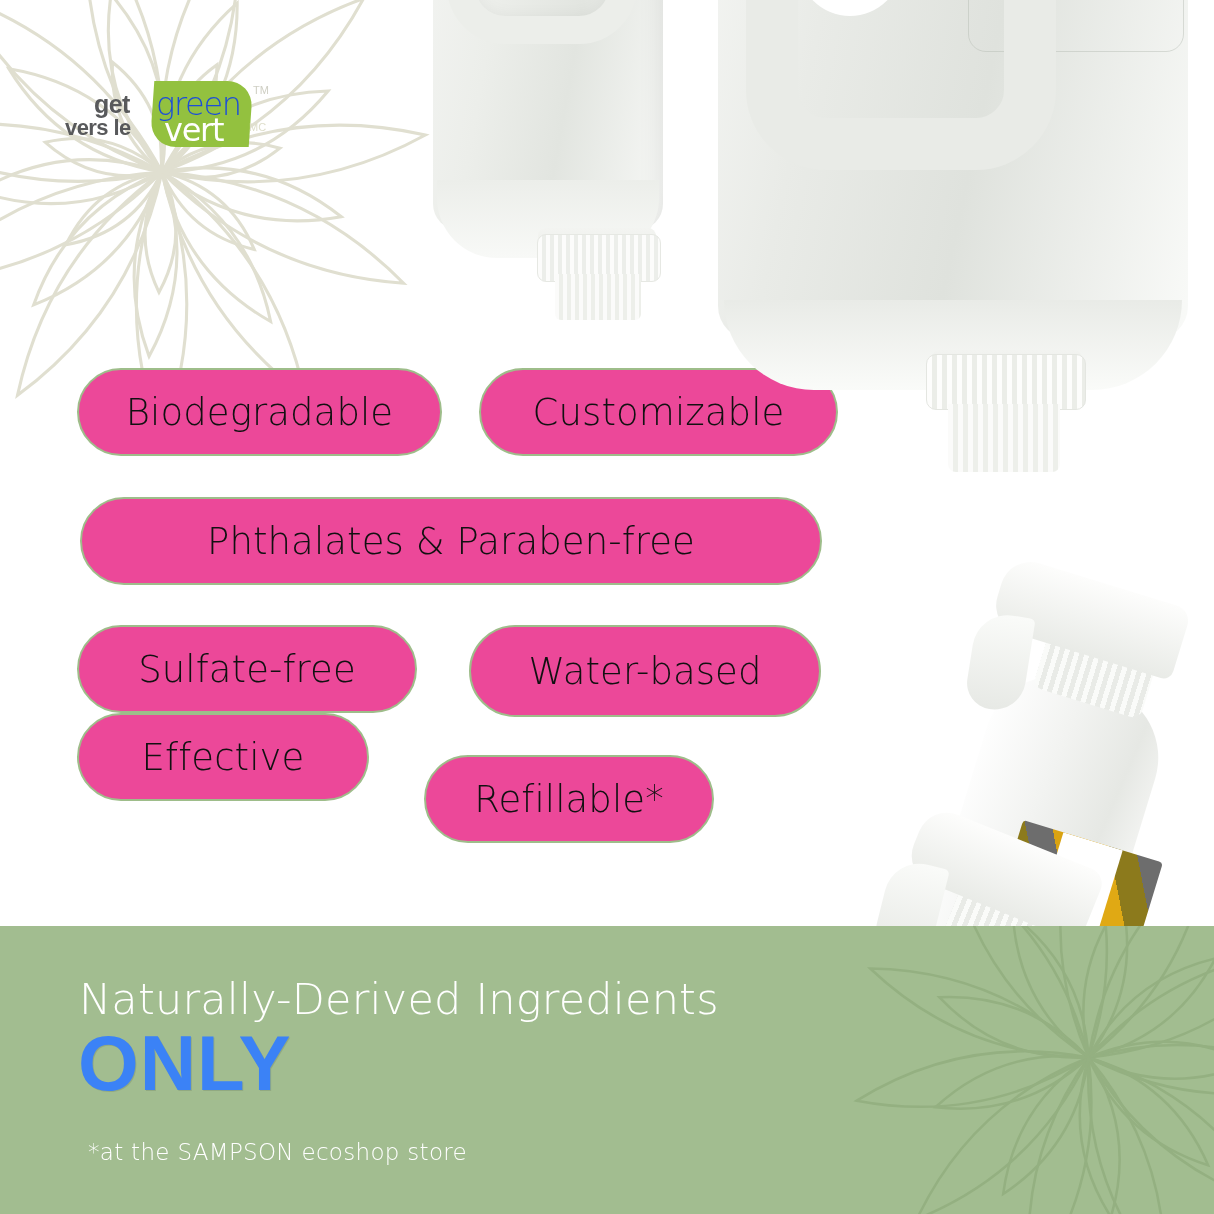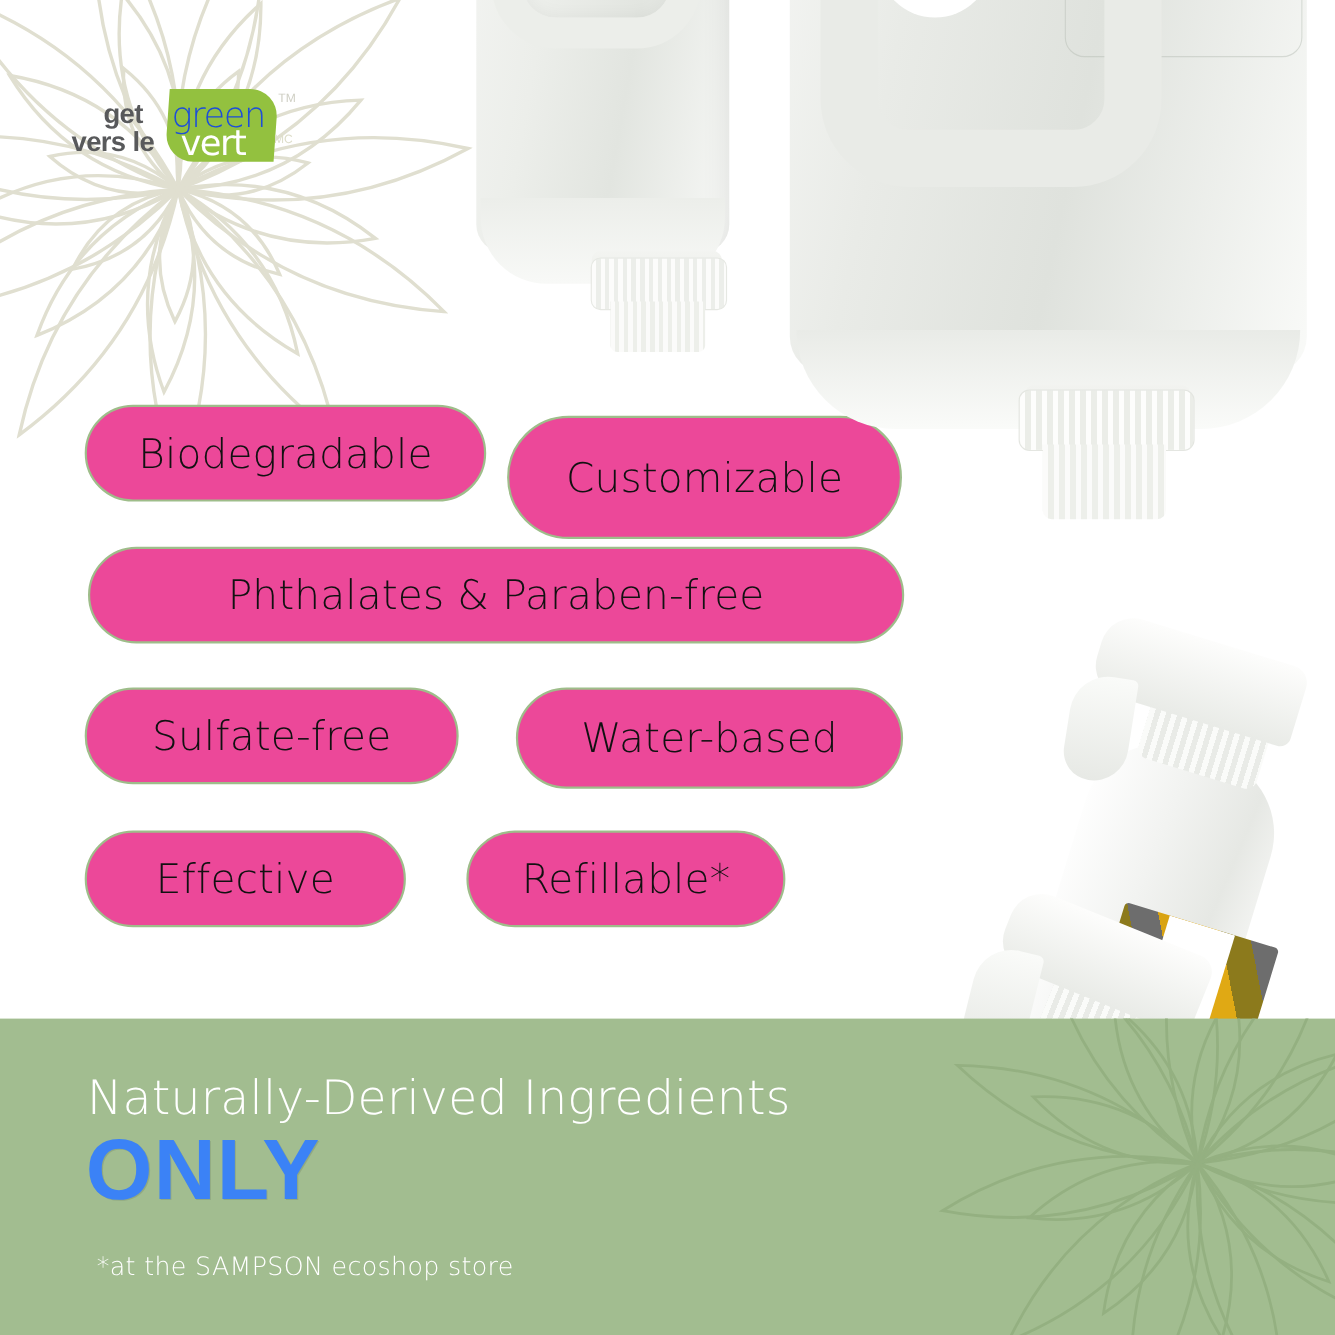--- a/index.html
+++ b/index.html
@@ -47,21 +47,21 @@
     border-radius:0 26px 0 26px;
     transform:skewX(-4deg);
   }
   #logo .txt-get{
     position:absolute;left:0px;top:7px;
     font-size:25px;font-weight:bold;color:#58595b;
     font-family:"Liberation Sans", sans-serif;letter-spacing:-.6px;
   }
   #logo .txt-versle{
     position:absolute;left:-29px;top:32px;
-    font-size:25px;font-weight:bold;color:#58595b;
+    font-size:22px;font-weight:bold;color:#58595b;
     font-family:"Liberation Sans", sans-serif;letter-spacing:-.6px;
   }
   #logo .txt-green{
     position:absolute;left:62px;top:2px;
     font-size:32px;color:#1d4ed8;font-weight:300;
     font-family:"DejaVu Sans", sans-serif;letter-spacing:-1.3px;
   }
   #logo .txt-vert{
     position:absolute;left:70px;top:28px;
     font-size:32px;color:#ffffff;font-weight:400;
@@ -237,33 +237,33 @@
         <path d="M 200 200 Q 163.75833944133606 168.06973160227767 116.65935338429928 178.7788637986348 Q 152.9010139429632 210.70913219635713 200 200 Z"></path>
         <path d="M 200 200 Q 202.36778331624052 151.75693208172459 164.6293091307674 121.61049670119611 Q 162.2615258145269 169.8535646194715 200 200 Z"></path>
         <path d="M 200 200 Q 239.19423806003834 171.77214668287647 239.23411653237207 123.47102444221373 Q 200.03987847233373 151.69887775933725 200 200 Z"></path>
         <path d="M 200 200 Q 246.50663212787416 213.04351057509382 284.29483395497476 182.95943168485172 Q 237.7882018271006 169.9159211097579 200 200 Z"></path>
       </g>
   </svg>
 
   <div class="pill" style="left:77px;  top:368px; width:365px; height:88px;">
     <span>Biodegradable</span>
   </div>
-  <div class="pill" style="left:461px; top:368px; width:359px; height:112px;margin-top:10px;">
+  <div class="pill" style="left:479px; top:368px; width:359px; height:88px;">
     <span>Customizable</span>
   </div>
   <div class="pill" style="left:77px;  top:625px; width:340px; height:88px;">
     <span>Sulfate-free</span>
   </div>
   <div class="pill" style="left:80px;  top:497px; width:742px; height:88px;">
     <span>Phthalates &amp; Paraben-free</span>
   </div>
   <div class="pill" style="left:469px; top:625px; width:352px; height:92px;">
     <span>Water-based</span>
   </div>
-  <div class="pill" style="left:77px;  top:755px; width:292px; height:88px;">
+  <div class="pill" style="left:77px;  top:713px; width:292px; height:88px;">
     <span>Effective</span>
   </div>
   <div class="pill" style="left:424px; top:755px; width:290px; height:88px;">
     <span>Refillable*</span>
   </div>
 
   <div id="jug-softener" class="product">
     <div class="body"></div>
     <div class="handle-ring"></div>
 

